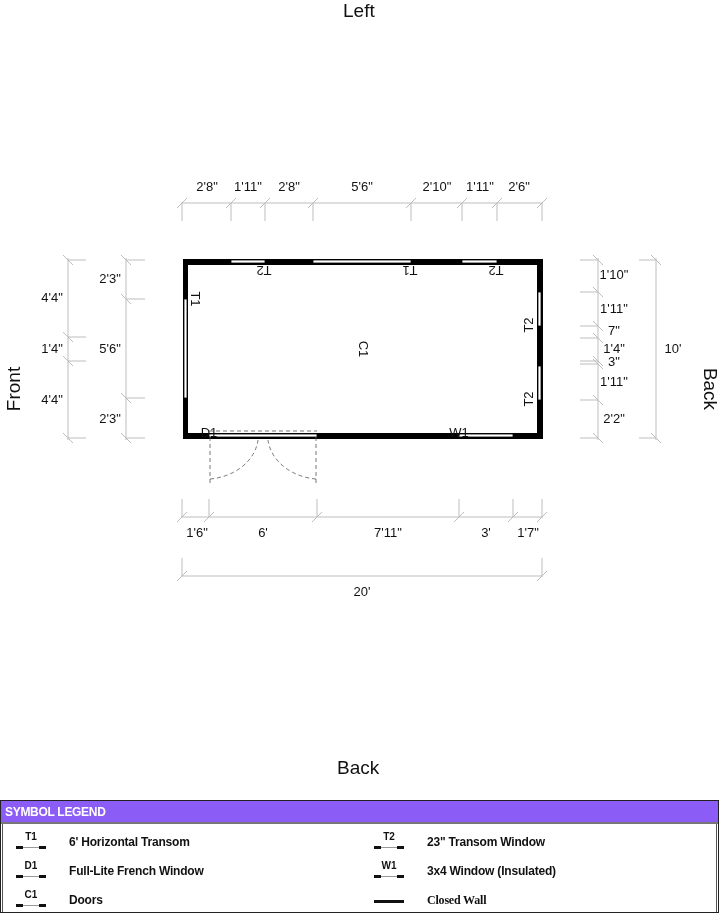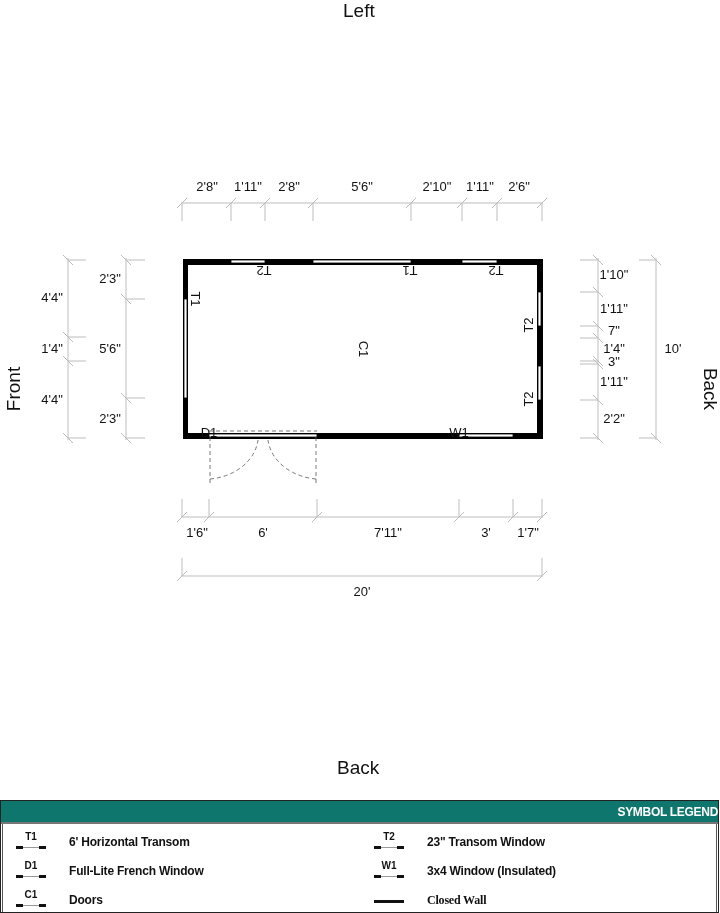--- a/index.html
+++ b/index.html
@@ -1,21 +1,21 @@
 <!DOCTYPE html>
 <html><head>
 <meta charset="utf-8">
 <style>
   html, body { margin: 0; padding: 0; background: #ffffff; }
   body { width: 720px; height: 913px; position: relative; overflow: hidden; font-family: "Liberation Sans", sans-serif; color: #111; }
   .side-label { position: absolute; font-size: 19px; color: #111; }
   #plan { position: absolute; left: 0; top: 0; }
   .dim-text { font-family: "Liberation Sans", sans-serif; font-size: 13px; fill: #111; }
   .legend { position: absolute; left: 0; top: 800px; width: 719px; height: 113px; border: 1px solid #222; box-sizing: border-box; background: #fff; }
-  .legend-header { height: 21px; background: #0f766e; color: #fff; font-family: "Liberation Sans", sans-serif; font-weight: bold; font-size: 12px; line-height: 22px; padding-left: 4px; letter-spacing: -0.3px; border-bottom: 2px solid #777; text-align: right; }
+  .legend-header { height: 21px; background: #8b5cf6; color: #fff; font-family: "Liberation Sans", sans-serif; font-weight: bold; font-size: 12px; line-height: 22px; padding-left: 4px; letter-spacing: -0.3px; border-bottom: 2px solid #777; }
   .legend-body { position: relative; height: 88px; border-left: 1px solid #555; border-right: 1px solid #555; margin: 0 1px; }
   .legend-item { position: absolute; height: 22px; display: flex; align-items: center; }
   .legend-sym { width: 32px; height: 22px; position: relative; margin-right: 22px; }
   .legend-sym .code { position: absolute; left: 0; right: 0; top: 0; text-align: center; font-size: 10px; font-weight: bold; }
   .legend-sym .bar { position: absolute; left: 2px; right: 2px; top: 16px; height: 1px; background: #999; }
   .legend-sym .cap { position: absolute; top: 15px; width: 7px; height: 3px; background: #111; }
   .legend-sym .cap.l { left: 1px; }
   .legend-sym .cap.r { right: 1px; }
   .legend-sym .solid { position: absolute; left: 1px; right: 1px; top: 11px; height: 3px; background: #111; }
   .legend-desc { font-size: 12px; font-weight: bold; color: #111; letter-spacing: -0.2px; }

